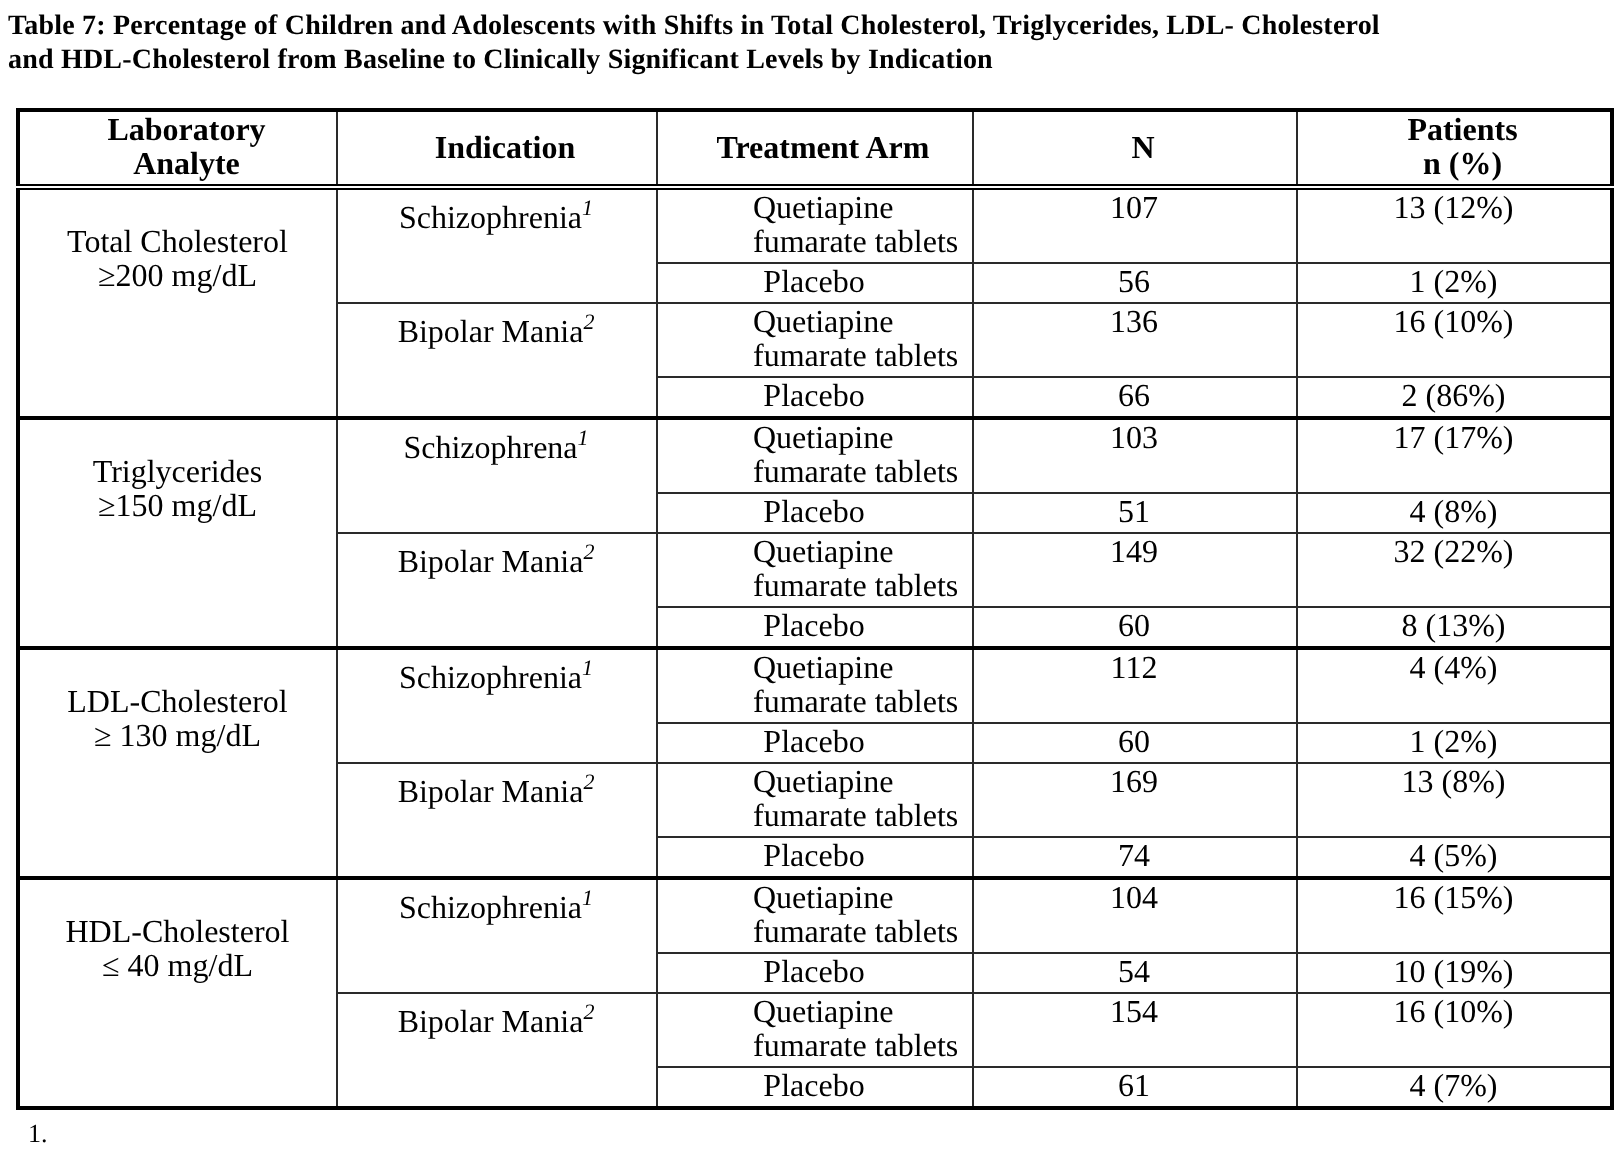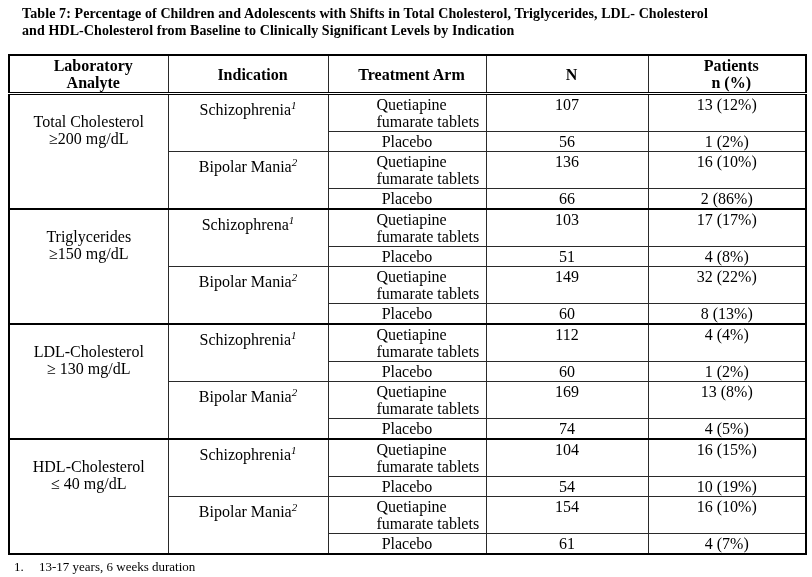--- a/index.html
+++ b/index.html
@@ -6,21 +6,21 @@
   .page {
     position: relative;
     width: 812px; height: 577px;
     background: #ffffff;
     color: #000;
     font-family: "Liberation Serif", "DejaVu Serif", serif;
     overflow: hidden;
     box-sizing: border-box;
   }
   .doc-title {
-    margin: 5px 6px 0 22px;
+    margin: 5px 6px 0 4px;
     font-size: 14px;
     line-height: 17px;
     font-weight: bold;
     white-space: pre-line;
     letter-spacing: 0.1px;
   }
   table.data-table {
     margin: 15px 0 0 8px;
     border-collapse: collapse;
     table-layout: fixed;
@@ -212,21 +212,20 @@
         <td>61</td>
         <td>4 (7%)</td>
       </tr>
 
     </tbody>
   </table>
 
   <div class="footnotes">
     <div class="footnote">
       <span class="fn-num">1.</span>
-      <span class="fn-text">13-17 years, 6 weeks duration</span>
     </div>
     <div class="footnote">
       <span class="fn-num">2.</span>
       <span class="fn-text">10-17 years, 3 weeks duration</span>
     </div>
   </div>
 
 </div>
 
 </body></html>

